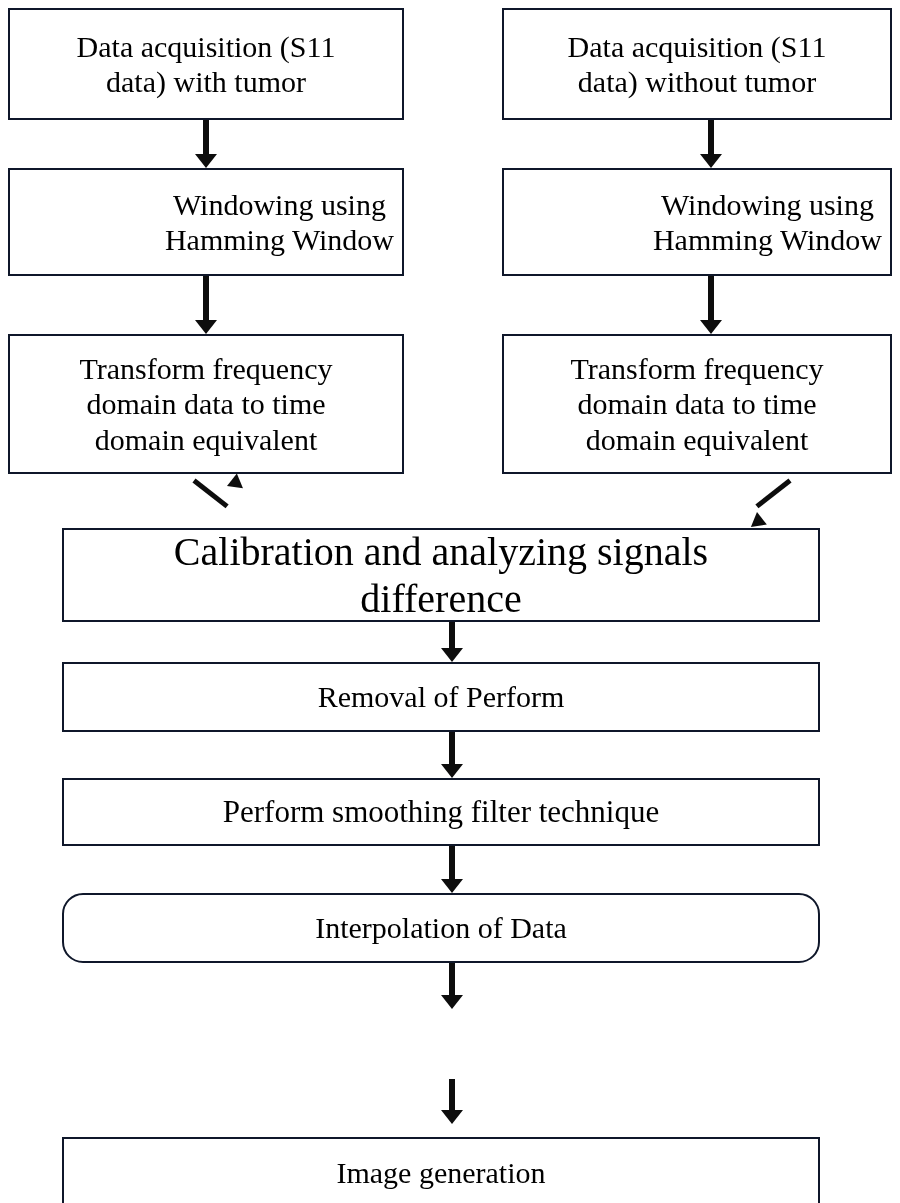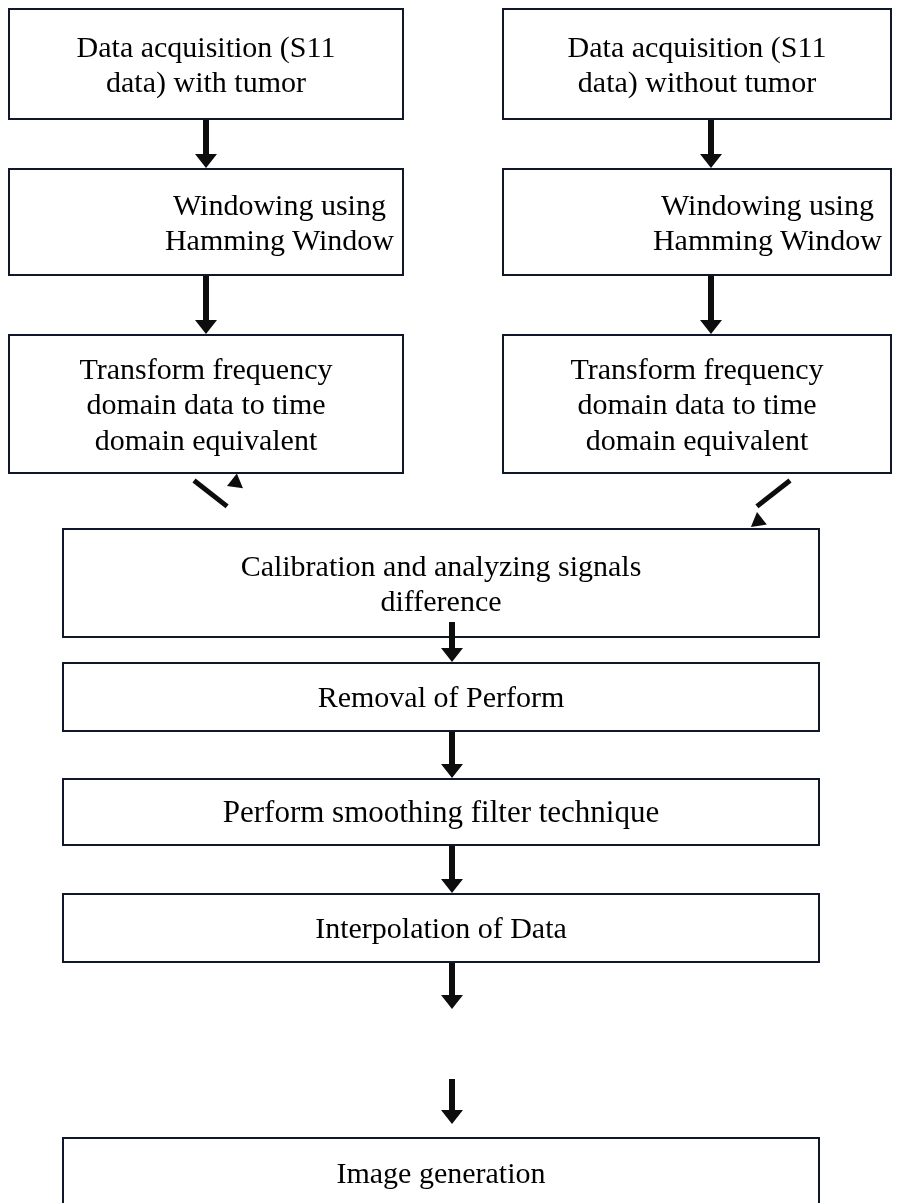--- a/index.html
+++ b/index.html
@@ -39,24 +39,24 @@
   .col-left  { left: 8px;  width: 396px; }
   .col-right { left: 502px; width: 390px; }
 
   .row1 { top: 8px;   height: 112px; font-size: 30px; }
   .row2 { top: 168px; height: 108px; font-size: 30px; justify-content: flex-end; }
   .row3 { top: 334px; height: 140px; font-size: 30px; }
 
   
   .wide { left: 62px; width: 758px; }
 
-  .w1 { top: 528px; height: 110px;  font-size: 30px; }
+  .w1 { top: 528px; height: 94px;  font-size: 40px; }
   .w2 { top: 662px; height: 70px;  font-size: 30px; }
   .w3 { top: 778px; height: 68px;  font-size: 31px; }
-  .w4 { top: 893px; height: 70px;  font-size: 30px; }
+  .w4 { top: 893px; height: 70px;  font-size: 30px; border-radius: 21px; }
   .w5 { top: 1009px; height: 70px; font-size: 30px; }
   .w6 { top: 1124px; height: 72px; font-size: 30px; margin-top: 13px; }
 
   .node-label {
     display: block;
     white-space: pre-line;
   }
 
   
   .arrow-v {

